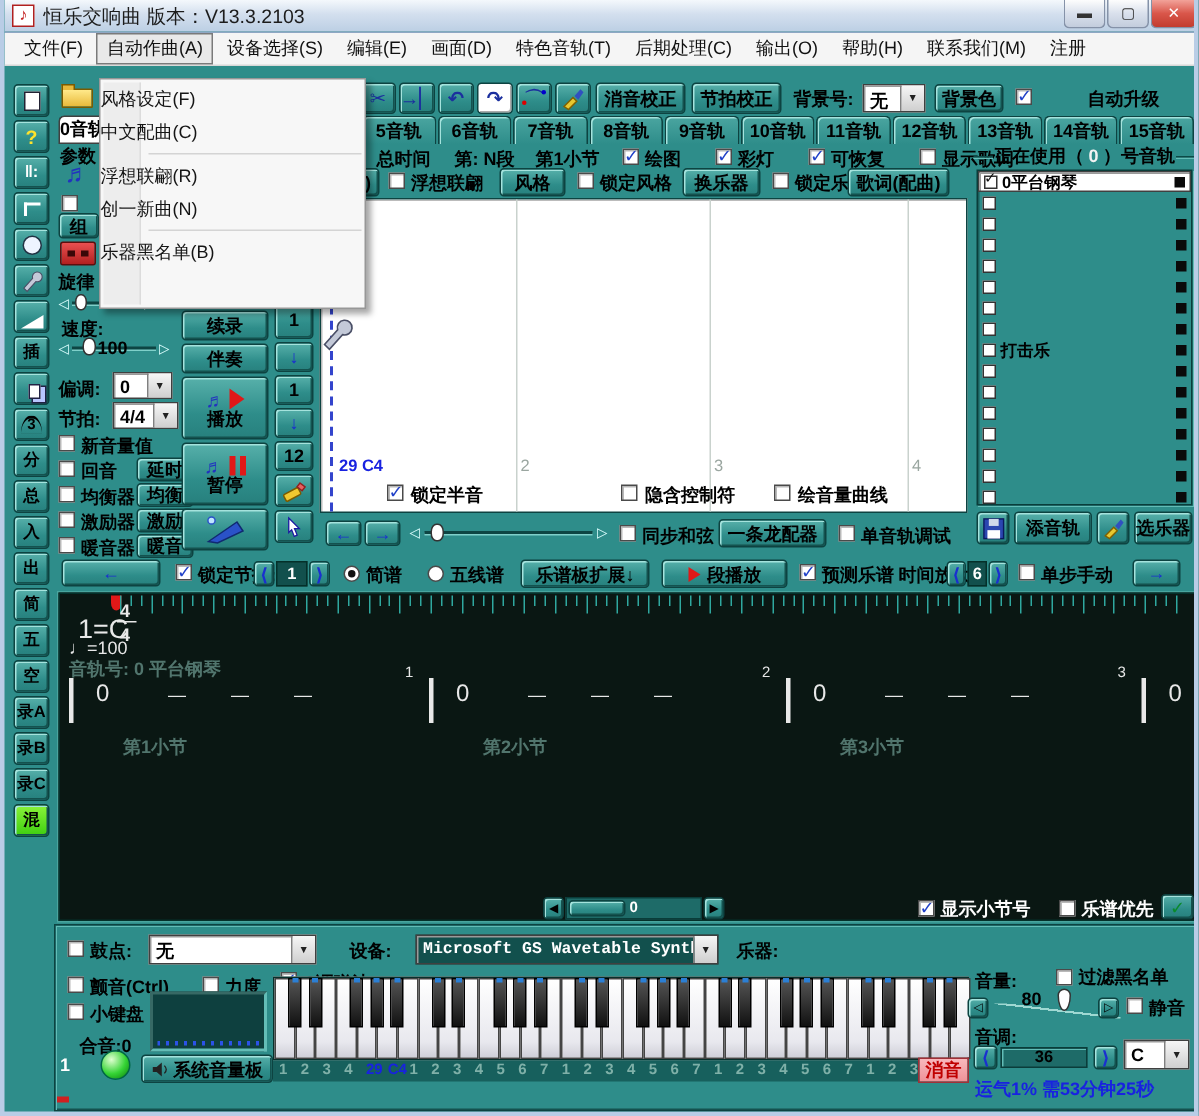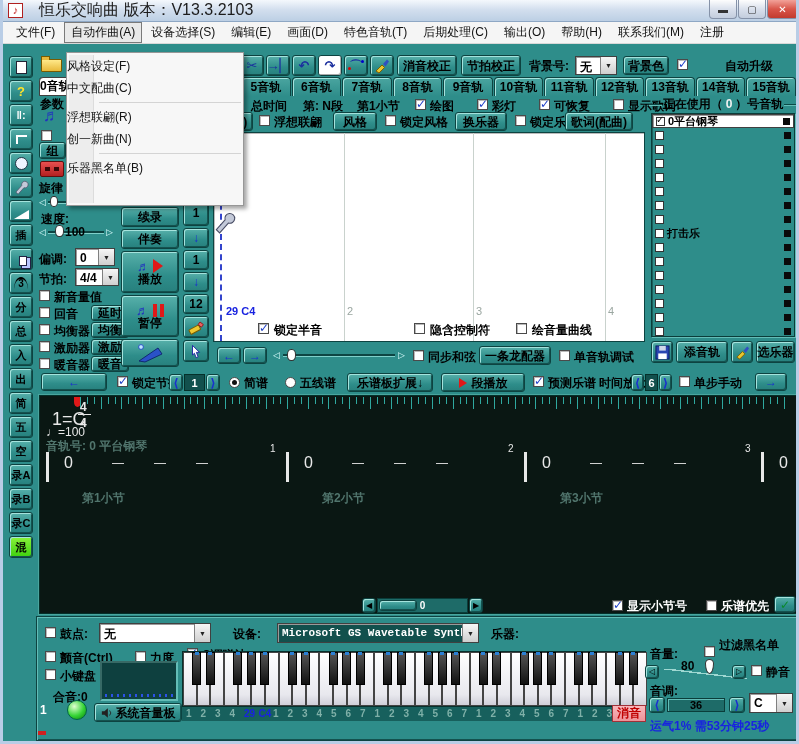--- a/index.html
+++ b/index.html
@@ -1,20 +1,20 @@
 <!DOCTYPE html>
 <html><head>
 <meta charset="utf-8">
 <style>
   html,body{margin:0;padding:0;background:#9aa8b8;}
   *{box-sizing:border-box;font-family:"Liberation Sans","DejaVu Sans",sans-serif;}
   .window{position:relative;width:799px;height:744px;background:#2e8d8a;border:3px solid #b9cde6;border-top:none;overflow:hidden;}
   .a{position:absolute;}
   .titlebar{left:0;top:0;width:799px;height:22px;background:linear-gradient(#f4f8fc,#d3dfee 45%,#bccfe4);border-bottom:1px solid #8ea7c4;display:flex;align-items:center;}
-  .title-text{font-size:16px;color:#1c1c1c;margin-left:16px;}
+  .title-text{font-size:13px;color:#1c1c1c;margin-left:6px;}
   .appicon{width:15px;height:15px;margin-left:5px;background:#fff;border:1px solid #b02020;color:#c32020;font-size:11px;line-height:13px;text-align:center;font-weight:bold;}
   .winbtn{position:absolute;top:0;height:19px;background:linear-gradient(#fdfdfd,#d9e0ec 50%,#c3cddd);border:1px solid #8592a8;border-top:none;border-radius:0 0 4px 4px;font-size:10px;color:#333;display:flex;align-items:center;justify-content:center;}
   .winbtn.close{background:linear-gradient(#f2a299,#d9564a 50%,#c23b2e);color:#fff;font-weight:bold;}
   .menubar{left:0;top:22px;width:799px;height:22px;background:#f5f5f5;border-bottom:1px solid #d8d8d8;display:flex;align-items:center;padding-left:6px;}
   .menu-item{font-size:12px;color:#111;padding:2px 7px;margin-right:2px;}
   .menu-item.active{border:1px solid #7a7a7a;background:#e9e9e9;padding:1px 6px;}
   .btn3d{background:linear-gradient(#57b0aa,#2e8d8a 60%,#27807d);border:1px solid #0d4341;box-shadow:inset 1px 1px 0 #a5e3dd,inset -1px -1px 0 #14524f;border-radius:3px;color:#000;font-weight:bold;font-size:12px;display:flex;align-items:center;justify-content:center;line-height:1;}
   .btn3d.white{background:#fff;box-shadow:inset 1px 1px 0 #fff,inset -1px -1px 0 #aaa;}
   .tab{flex:1;margin-right:1px;background:linear-gradient(#4aa5a0,#2e8d8a);border:1px solid #0d4341;border-bottom:none;border-radius:4px 4px 0 0;box-shadow:inset 1px 1px 0 #a5e3dd;font-size:12px;font-weight:bold;color:#000;display:flex;align-items:center;justify-content:center;}
   .tab.sel{background:#fff;box-shadow:none;}
@@ -800,21 +800,21 @@
         <div class="keynum" style="left: 381px; top: 1px;">7</div>
         <div class="keynum" style="left: 395.5px; top: 1px;">1</div>
         <div class="keynum" style="left: 410px; top: 1px;">2</div>
         <div class="keynum" style="left: 424.5px; top: 1px;">3</div>
         <div class="keynum" style="left: 439px; top: 1px;">4</div>
         <div class="keynum" style="left: 453.5px; top: 1px;">5</div>
       </div>
     <div class="a" style="left:575px;top:88px;width:34px;height:17px;background:linear-gradient(#f8b8bc,#ee9298);border:1px solid #a03038;color:#c00000;font-weight:bold;font-size:12px;text-align:center;line-height:15px;">消音</div>
     <div class="lbl" style="left:613px;top:29px;">音量:</div>
     <span class="chk" style="left:667px;top:29px;"></span>
-    <div class="lbl" style="left:682px;top:20px;">过滤黑名单</div>
+    <div class="lbl" style="left:682px;top:26px;">过滤黑名单</div>
     <div class="a btn3d" style="left:608px;top:48px;width:14px;height:14px;font-size:8px;">◁</div>
     <span style="position:absolute;left:626px;top:52px;width:84px;height:10px;background:linear-gradient(to top right,transparent 48%,#9fd8d2 48%,#9fd8d2 55%,transparent 55%);"></span>
     <div class="lbl" style="left:644px;top:42px;">80</div>
     <span style="position:absolute;left:668px;top:42px;width:9px;height:15px;background:#fff;border:1px solid #333;border-radius:50% 50% 50% 50%/30% 30% 70% 70%;"></span>
     <div class="a btn3d" style="left:695px;top:48px;width:14px;height:14px;font-size:8px;">▷</div>
     <span class="chk" style="left:714px;top:48px;"></span>
     <div class="lbl" style="left:729px;top:47px;">静音</div>
     <div class="lbl" style="left:613px;top:66px;">音调:</div>
     <div class="a btn3d" style="left:612px;top:80px;width:16px;height:16px;color:#1a2fd0;">⟨</div>
     <div class="a" style="left:630px;top:81px;width:58px;height:14px;background:#1e6b68;border:1px solid #0a3d3a;box-shadow:inset 1px 1px 0 #63bdb7;color:#000;font-size:11px;font-weight:bold;text-align:center;line-height:13px;">36</div>

